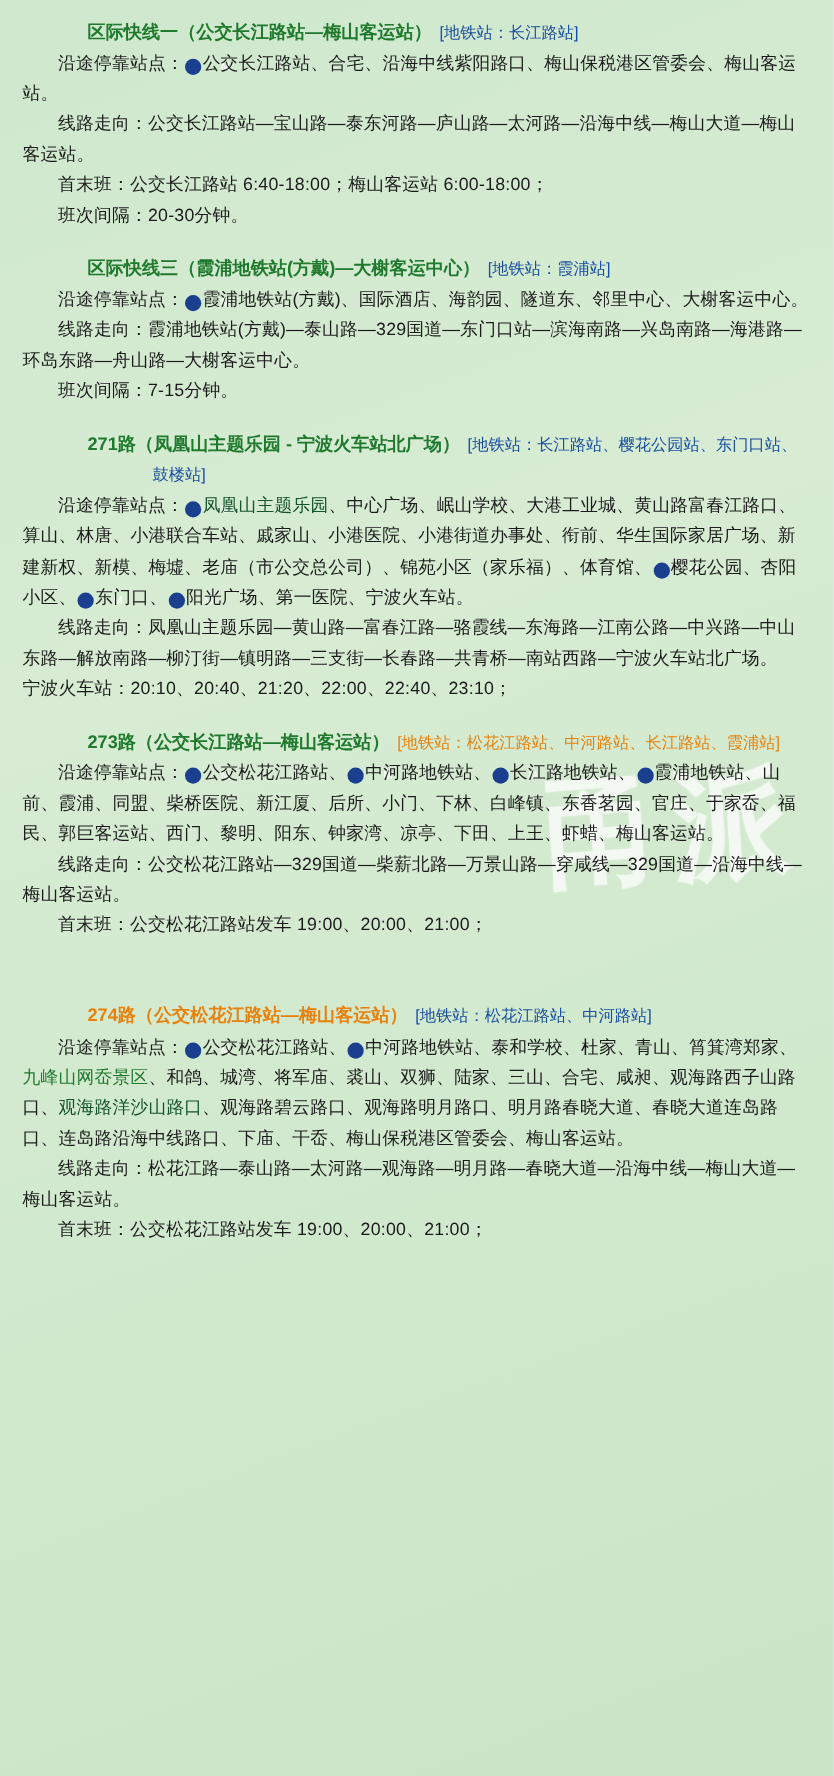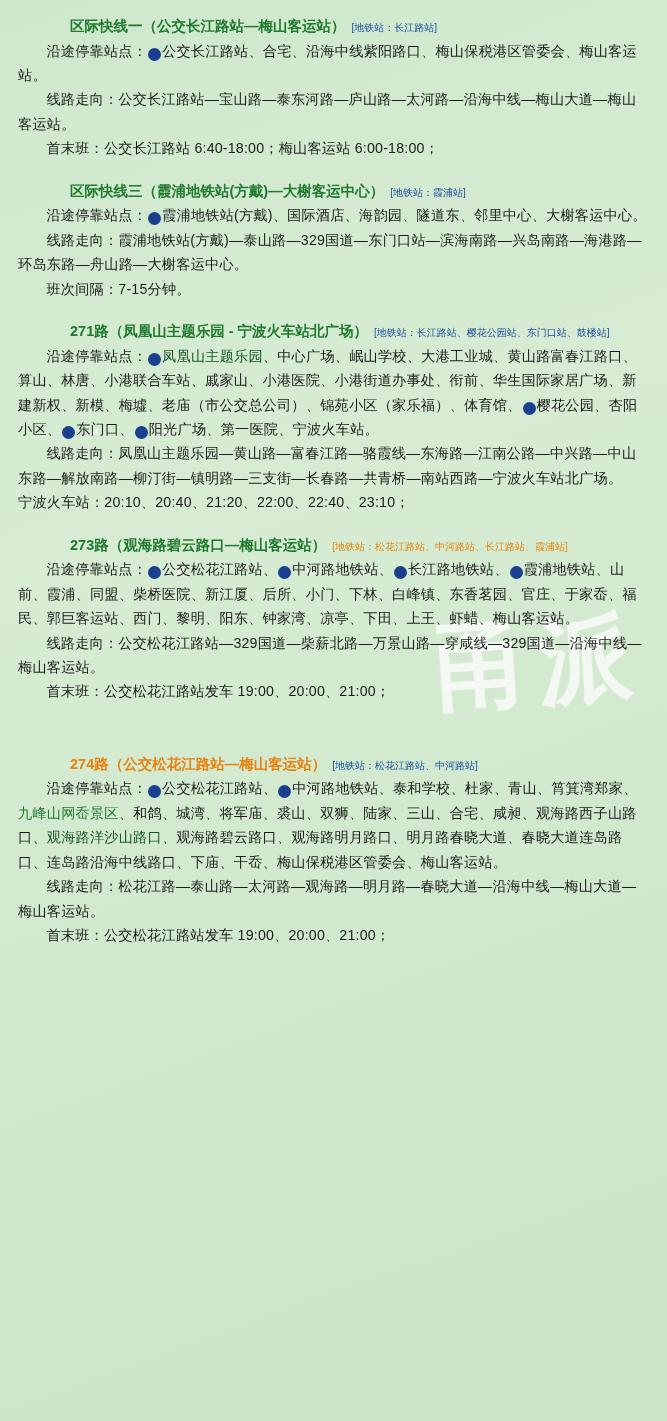--- a/index.html
+++ b/index.html
@@ -53,21 +53,21 @@
   .route-title {
     color: #1f7a2e;
     font-weight: 700;
     text-align: center;
   }
   .route-title.orange {
     color: #e8820c;
   }
   .metro-tag {
     font-weight: 400;
-    font-size: 10px;
+    font-size: 13px;
     margin-left: 6px;
   }
   .metro-tag.blue { color: #1a4fa0; }
   .metro-tag.orange { color: #e8820c; }
   .para {
     font-size: 14.2px;
     line-height: 1.72;
     text-indent: 2em;
     margin: 0;
     padding: 0 2px 0 0;
@@ -99,20 +99,21 @@
 
   <div class="watermark">甬派</div>
 
   <div class="route">
     <div class="route-head">
       <span class="route-title">区际快线一（公交长江路站—梅山客运站）</span><span class="metro-tag blue">[地铁站：长江路站]</span>
     </div>
     <p class="para"><span class="lbl">沿途停靠站点：</span><span class="mico">M</span><span>公交长江路站、合宅、沿海中线紫阳路口、梅山保税港区管委会、梅山客运站。</span></p>
     <p class="para"><span class="lbl">线路走向：</span><span>公交长江路站—宝山路—泰东河路—庐山路—太河路—沿海中线—梅山大道—梅山客运站。</span></p>
     <p class="para"><span class="lbl">首末班：</span><span>公交长江路站 6:40-18:00；梅山客运站 6:00-18:00；</span></p>
+    <p class="para"><span class="lbl">班次间隔：</span><span>20-30分钟。</span></p>
   </div>
 
   <div class="route">
     <div class="route-head">
       <span class="route-title">区际快线三（霞浦地铁站(方戴)—大榭客运中心）</span><span class="metro-tag blue">[地铁站：霞浦站]</span>
     </div>
     <p class="para"><span class="lbl">沿途停靠站点：</span><span class="mico">M</span><span>霞浦地铁站(方戴)、国际酒店、海韵园、隧道东、邻里中心、大榭客运中心。</span></p>
     <p class="para"><span class="lbl">线路走向：</span><span>霞浦地铁站(方戴)—泰山路—329国道—东门口站—滨海南路—兴岛南路—海港路—环岛东路—舟山路—大榭客运中心。</span></p>
     <p class="para"><span class="lbl">班次间隔：</span><span>7-15分钟。</span></p>
   </div>
@@ -121,21 +122,21 @@
     <div class="route-head">
       <span class="route-title">271路（凤凰山主题乐园 - 宁波火车站北广场）</span><span class="metro-tag blue">[地铁站：长江路站、樱花公园站、东门口站、鼓楼站]</span>
     </div>
     <p class="para"><span class="lbl">沿途停靠站点：</span><span><span class="mico">M</span><span class="hl-orange">凤凰山主题乐园</span>、中心广场、岷山学校、大港工业城、黄山路富春江路口、算山、林唐、小港联合车站、戚家山、小港医院、小港街道办事处、衔前、华生国际家居广场、新建新权、新模、梅墟、老庙（市公交总公司）、锦苑小区（家乐福）、体育馆、<span class="mico">M</span>樱花公园、杏阳小区、<span class="mico">M</span>东门口、<span class="mico">M</span>阳光广场、第一医院、宁波火车站。</span></p>
     <p class="para"><span class="lbl">线路走向：</span><span>凤凰山主题乐园—黄山路—富春江路—骆霞线—东海路—江南公路—中兴路—中山东路—解放南路—柳汀街—镇明路—三支街—长春路—共青桥—南站西路—宁波火车站北广场。</span></p>
     <p class="para" style="text-indent:0"><span>宁波火车站：20:10、20:40、21:20、22:00、22:40、23:10；</span></p>
   </div>
 
   <div class="route">
     <div class="route-head">
-      <span class="route-title">273路（观海路碧云路口—梅山客运站）</span><span class="metro-tag orange">[地铁站：松花江路站、中河路站、长江路站、霞浦站]</span>
+      <span class="route-title">273路（公交长江路站—梅山客运站）</span><span class="metro-tag orange">[地铁站：松花江路站、中河路站、长江路站、霞浦站]</span>
     </div>
     <p class="para"><span class="lbl">沿途停靠站点：</span><span><span class="mico">M</span>公交松花江路站、<span class="mico">M</span>中河路地铁站、<span class="mico">M</span>长江路地铁站、<span class="mico">M</span>霞浦地铁站、山前、霞浦、同盟、柴桥医院、新江厦、后所、小门、下林、白峰镇、东香茗园、官庄、于家岙、福民、郭巨客运站、西门、黎明、阳东、钟家湾、凉亭、下田、上王、虾蜡、梅山客运站。</span></p>
     <p class="para"><span class="lbl">线路走向：</span><span>公交松花江路站—329国道—柴薪北路—万景山路—穿咸线—329国道—沿海中线—梅山客运站。</span></p>
     <p class="para"><span class="lbl">首末班：</span><span>公交松花江路站发车 19:00、20:00、21:00；</span></p>
   </div>
 
   <div class="spacer-lg"></div>
 
   <div class="route">
     <div class="route-head">

